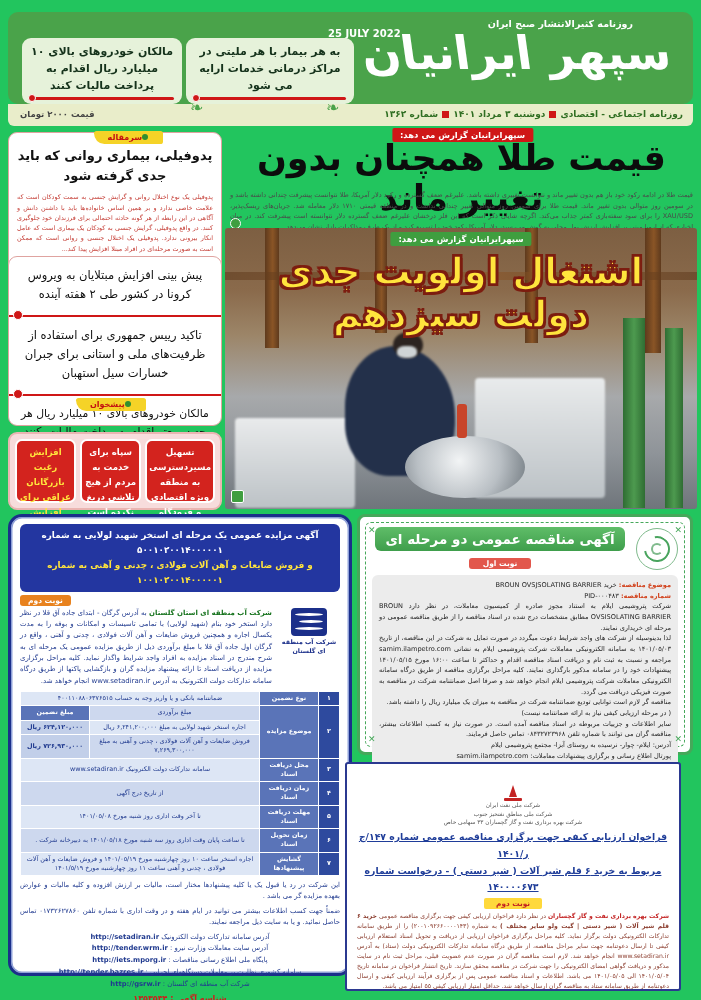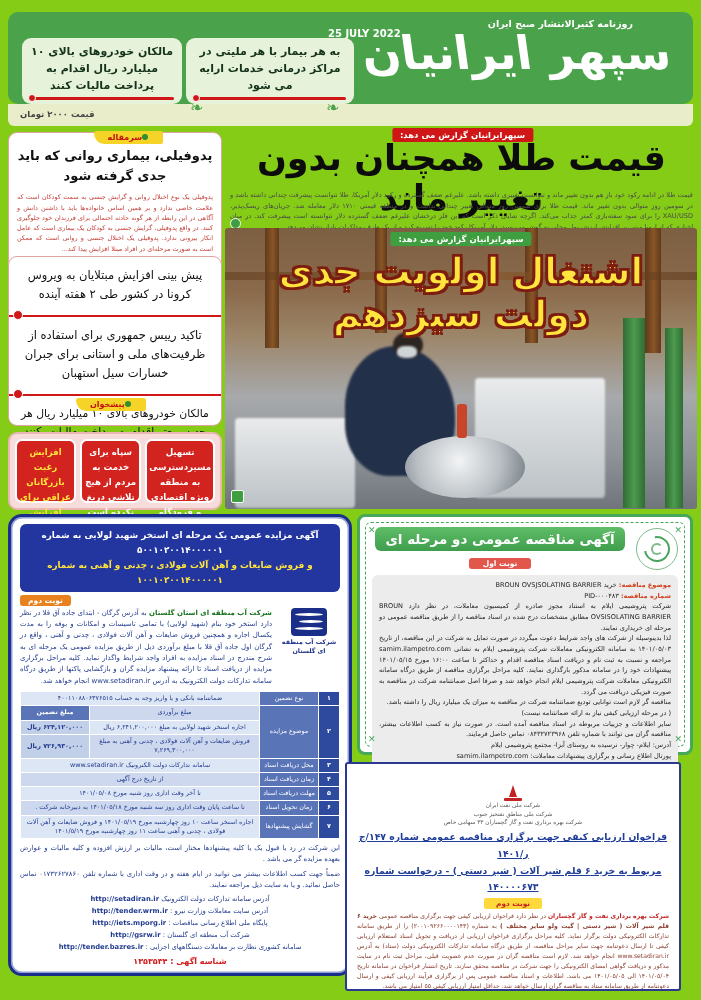--- a/index.html
+++ b/index.html
@@ -1,16 +1,16 @@
 <!DOCTYPE html>
 <html lang="fa" dir="rtl"><head>
 <meta charset="utf-8">
 <style>
   html,body{margin:0;padding:0;background:#e8e8e3;}
-  .page{position:relative;width:701px;height:1000px;background:#84cc16;margin:0 auto;
+  .page{position:relative;width:701px;height:1000px;background:#22c55e;margin:0 auto;
         font-family:"DejaVu Sans",sans-serif;overflow:hidden;direction:rtl;}
   
   .masthead{position:absolute;left:8px;top:12px;width:685px;height:92px;background:#4aa34a;border-radius:10px;}
   .tagline{position:absolute;top:6px;right:60px;color:#fff;font-size:9.5px;font-weight:bold;}
   .paper-title{position:absolute;top:14px;right:12px;width:330px;text-align:center;color:#fff;
                font-size:46px;font-weight:bold;transform:skewX(8deg);white-space:nowrap;}
   .date-en{position:absolute;top:16px;left:320px;color:#fff;font-size:10px;font-weight:bold;direction:ltr;}
   .head-box{position:absolute;top:26px;height:66px;background:#e6f2da;border-radius:9px;
             padding:5px 8px 2px;box-sizing:border-box;color:#15321b;font-weight:bold;font-size:11px;
             text-align:center;line-height:1.55;}
@@ -79,21 +79,21 @@
   .water-top{display:flex;gap:6px;margin-top:2px;align-items:flex-start;}
   .wlogo{width:62px;text-align:center;flex-shrink:0;}
   .wlogo-ico{width:36px;height:28px;background:#1b2f8a;border-radius:4px;margin:0 auto;position:relative;overflow:hidden;}
   .wlogo-ico i{position:absolute;left:4px;right:4px;height:3px;background:#fff;border-radius:50%;}
   .wlogo-name{font-size:6.3px;font-weight:bold;color:#1b2f8a;margin-top:2px;line-height:1.4;}
   .water-intro{flex:1;font-size:7px;text-align:justify;line-height:1.62;}
   .water-intro b.grn{color:#15721c;}
   table.wtable{width:100%;border-collapse:collapse;margin-top:4px;font-size:6.4px;}
   table.wtable td{border:1px solid #fff;padding:2px 3px;line-height:1.45;}
   td.wno{background:#2e4a9e;color:#fff;font-weight:bold;text-align:center;width:14px;}
-  td.wlabel{background:#5a74b8;color:#fff;font-weight:normal;text-align:center;width:52px;}
+  td.wlabel{background:#5a74b8;color:#fff;font-weight:bold;text-align:center;width:52px;}
   td.wval{background:#dde6f5;color:#203a8f;text-align:center;}
   td.wval2{background:#cdd8ee;color:#203a8f;text-align:center;}
   td.wamth{background:#5a74b8;color:#fff;font-weight:bold;text-align:center;width:62px;}
   td.wamt{background:#c2cfe9;color:#203a8f;font-weight:bold;text-align:center;width:62px;}
   .water-note{margin-top:4px;text-align:justify;line-height:1.6;font-size:6.9px;}
   .water-links{margin-top:3px;text-align:center;line-height:1.75;font-size:6.8px;}
   .water-links .url{font-weight:bold;direction:ltr;unicode-bidi:embed;}
   .water-adid{color:#d21a1a;font-weight:bold;font-size:8px;text-align:center;margin-top:3px;}
   
   .petro{position:absolute;left:357px;top:514px;width:336px;height:241px;border:3px solid #46a85a;border-radius:8px;
@@ -148,20 +148,23 @@
     </div>
     <div class="head-box head-box2">
       <span>مالکان خودروهای بالای ۱۰ میلیارد ریال اقدام به پرداخت مالیات کنند</span>
       <div class="redbar">
           <span class="dot"></span>
         </div>
     </div>
   </div>
 
   <div class="infoband">
+    <div class="infoline">
+      <span>روزنامه اجتماعی - اقتصادی</span><span class="sq"></span><span>دوشنبه ۳ مرداد ۱۴۰۱</span><span class="sq"></span><span>شماره ۱۳۶۲</span>
+    </div>
     <div class="price">قیمت ۲۰۰۰ تومان</div>
     <span class="flourish" style="left:182px;top:-6px;">❧</span>
     <span class="flourish" style="left:318px;top:-6px;">❧</span>
   </div>
 
   <div class="kicker-red" style="top:128px;margin-left:112px;">سپهرایرانیان گزارش می دهد:</div>
   <div class="lead-headline">قیمت طلا همچنان بدون تغییر ماند</div>
   <div class="lead-body">قیمت طلا در ادامه رکود خود باز هم بدون تغییر ماند و نتوانست تغییری داشته باشد. علیرغم ضعف گسترده و رکود دلار آمریکا، طلا نتوانست پیشرفت چندانی داشته باشد و در سومین روز متوالی بدون تغییر ماند. قیمت طلا برای سومین روز متوالی تغییر چندانی نداشت و در منطقه قیمتی ۱۷۱۰ دلار معامله شد. جریان‌های ریسک‌پذیر، XAU/USD را برای سود سفته‌بازی کمتر جذاب می‌کند. اگرچه شایان ذکر است که این فلز درخشان علیرغم ضعف گسترده دلار نتوانسته است پیشرفت کند. در میان اخباری که از اروپا مبنی بر افزایش ارزش پول محلی به گوش می‌رسید، دلار آمریکا رکود خود را تسریع کرد و از یک طرف مذاکرات بازار نشان می‌دهد.</div>
   <span class="page-dot" style="left:230px;top:218px;"></span>
 
@@ -272,22 +275,22 @@
         <td class="wval" colspan="2">اجاره استخر ساعت ۱۰ روز چهارشنبه مورخ ۱۴۰۱/۰۵/۱۹ و فروش ضایعات و آهن آلات فولادی ، چدنی و آهنی ساعت ۱۱ روز چهارشنبه مورخ ۱۴۰۱/۵/۱۹</td>
       </tr>
     </tbody>
       </table>
     <div class="water-note">این شرکت در رد یا قبول یک یا کلیه پیشنهادها مختار است، مالیات بر ارزش افزوده و کلیه مالیات و عوارض بعهده مزایده گر می باشد .</div>
     <div class="water-note">ضمناً جهت کسب اطلاعات بیشتر می توانید در ایام هفته و در وقت اداری با شماره تلفن ۰۱۷۳۲۶۲۷۸۶۰ تماس حاصل نمائید. و یا به سایت ذیل مراجعه نمایند.</div>
     <div class="water-links">
       <div><span>آدرس سامانه تدارکات دولت الکترونیک</span> <span class="url">http://setadiran.ir</span></div>
       <div><span>آدرس سایت معاملات وزارت نیرو :</span> <span class="url">http://tender.wrm.ir</span></div>
       <div><span>پایگاه ملی اطلاع رسانی مناقصات :</span> <span class="url">http://iets.mporg.ir</span></div>
+      <div><span>سامانه کشوری نظارت بر معاملات دستگاههای اجرایی :</span> <span class="url">http://tender.bazres.ir</span></div>
       <div><span>شرکت آب منطقه ای گلستان :</span> <span class="url">http://gsrw.ir</span></div>
-      <div><span>سامانه کشوری نظارت بر معاملات دستگاههای اجرایی :</span> <span class="url">http://tender.bazres.ir</span></div>
     </div>
     <div class="water-adid">شناسه آگهی : ۱۳۵۳۵۳۴</div>
 
   </div>
 
   <div class="petro">
     <div class="petro-inner">
       <span class="pcross" style="top:2px;right:2px;">✕</span>
       <span class="pcross" style="top:2px;left:2px;">✕</span>
       <span class="pcross" style="bottom:2px;right:2px;">✕</span>

